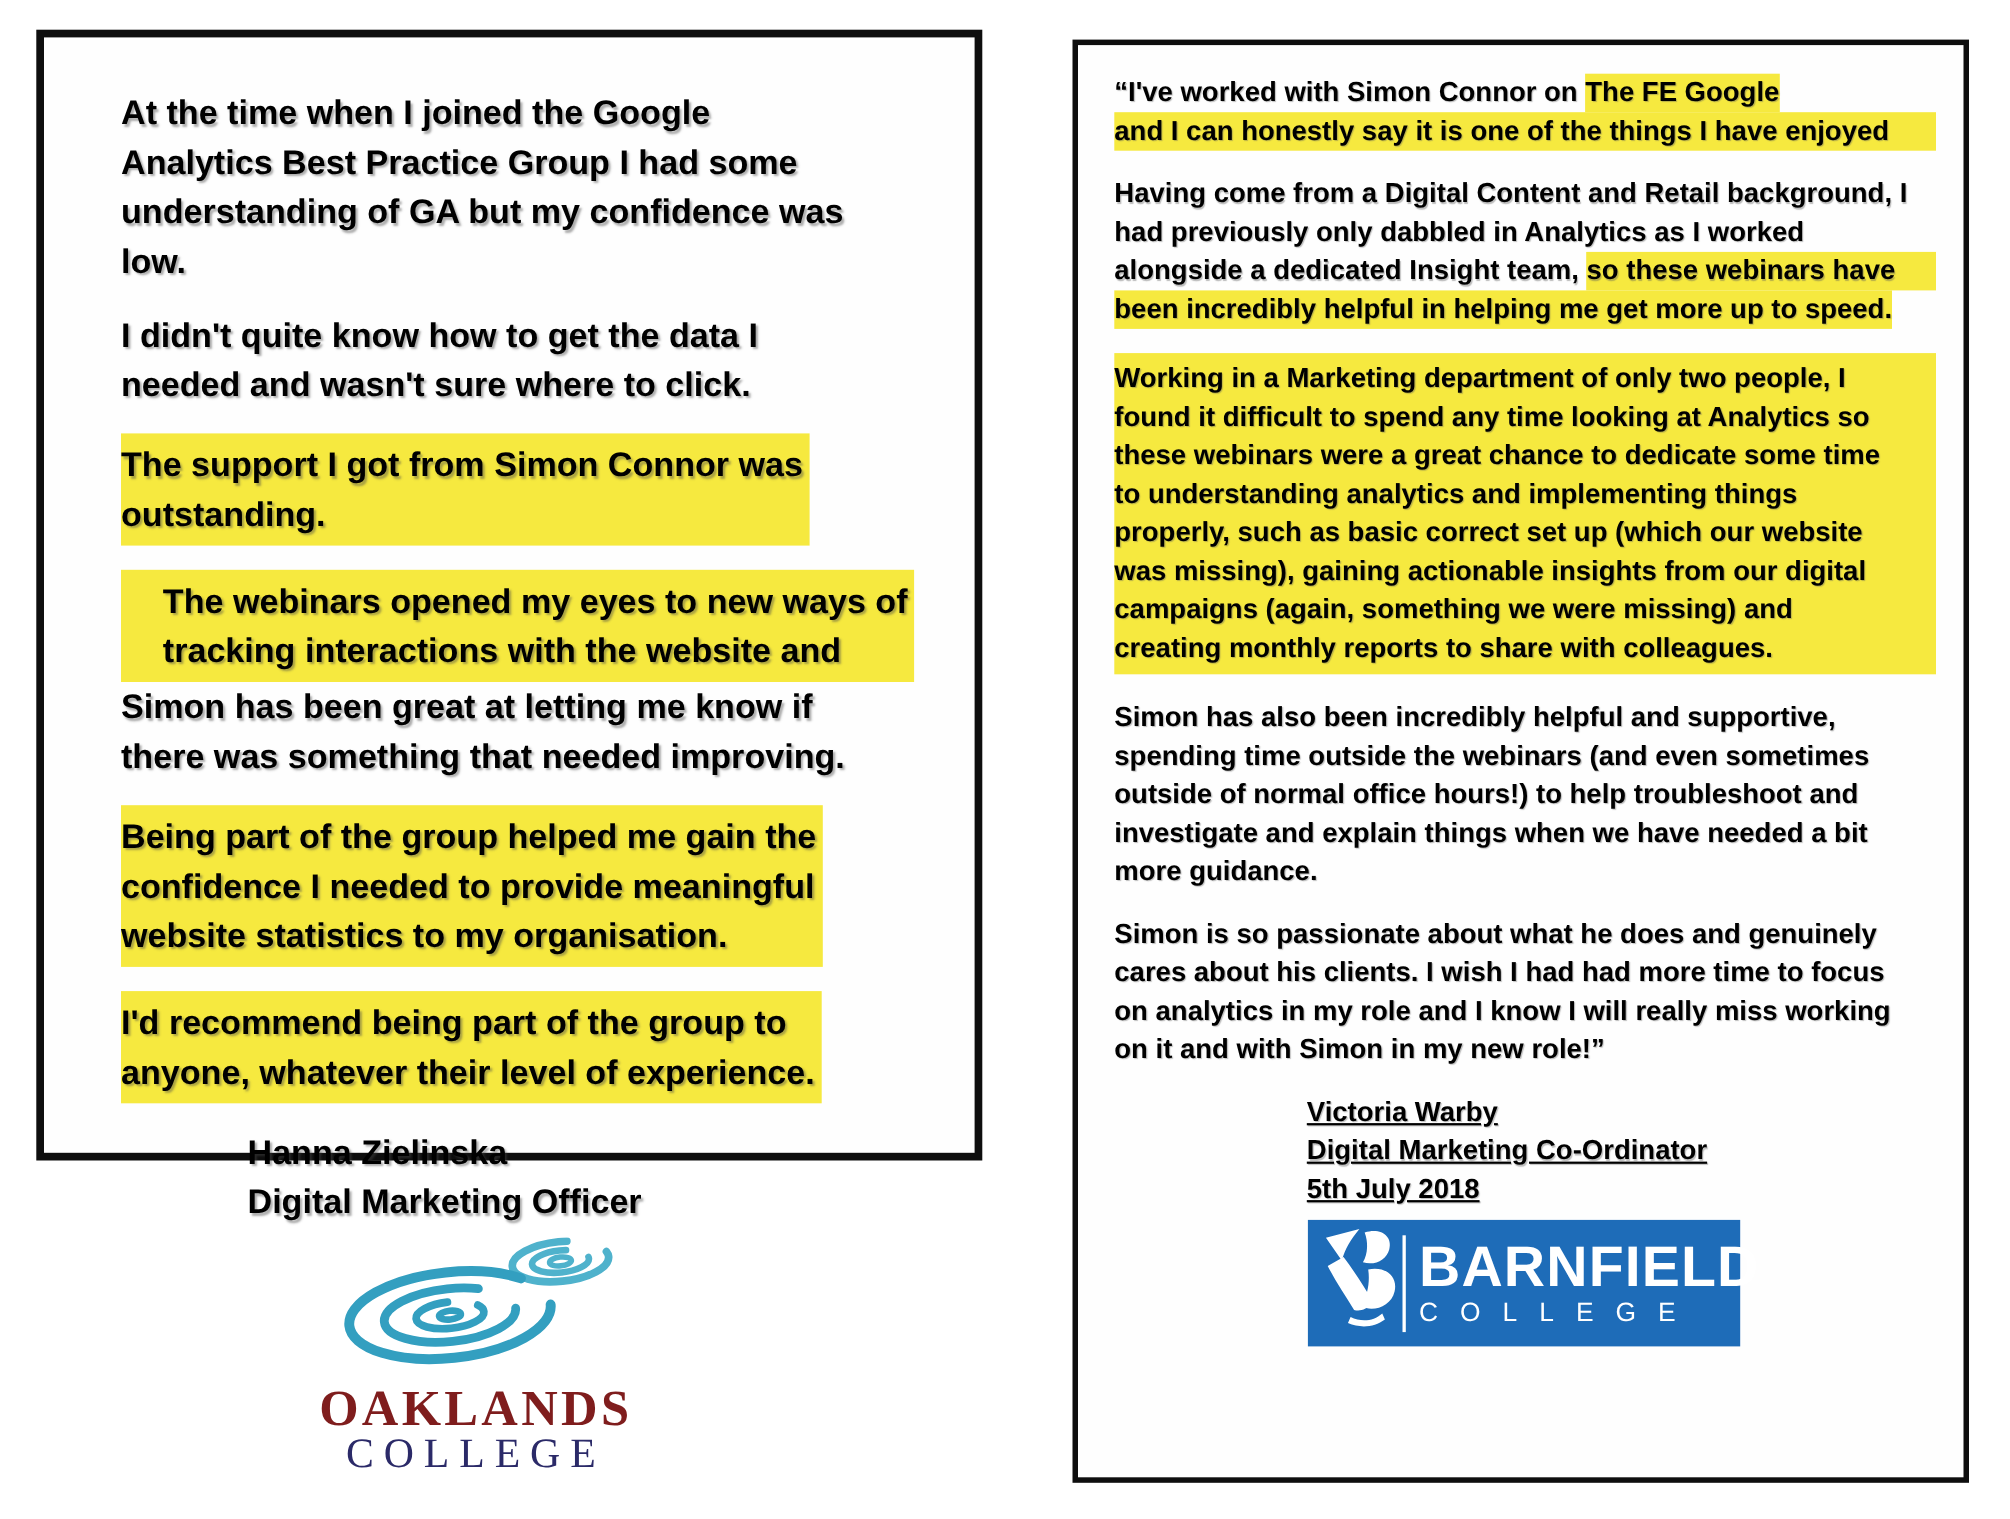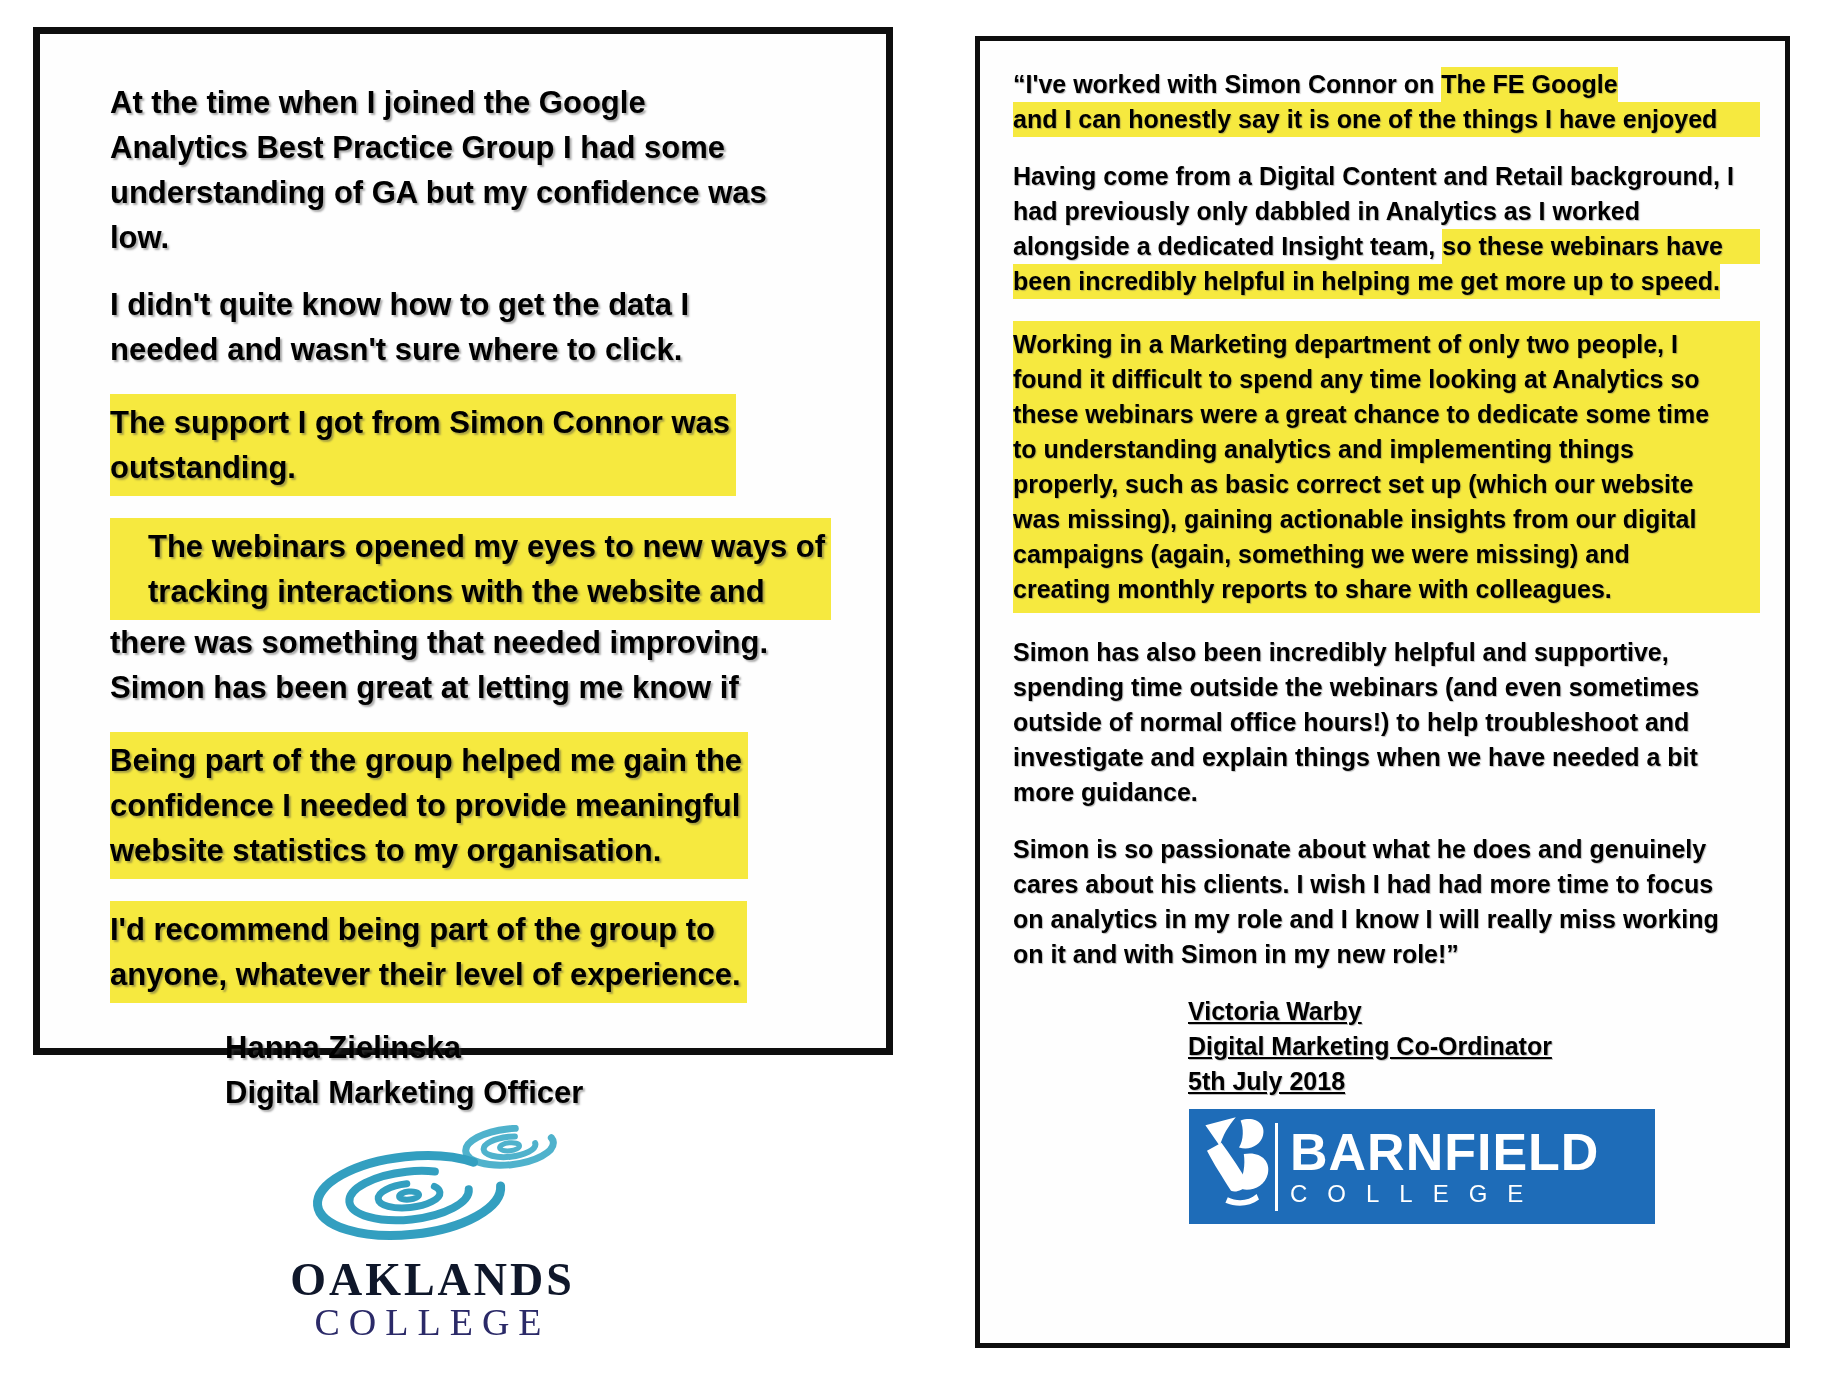--- a/index.html
+++ b/index.html
@@ -34,30 +34,30 @@
   .hlbox.full{min-width:100%;box-sizing:border-box;text-align:right;}
 
   .signature{margin-top:6px;}
   #left-panel .signature{margin-left:115px;line-height:45px;}
   #right-panel .signature{margin-left:175px;line-height:35px;text-decoration:underline;}
 
   
   .oak-logo{margin-top:10px;display:flex;flex-direction:column;align-items:center;width:645px;}
   .oak-name{
     font-family:"Liberation Serif",serif;font-weight:bold;font-size:46px;line-height:46px;
-    color:#0f172a;letter-spacing:3px;text-shadow:none;margin-top:2px;
+    color:#7f1d1d;letter-spacing:3px;text-shadow:none;margin-top:2px;
   }
   .oak-sub{
     font-family:"Liberation Serif",serif;font-weight:normal;font-size:38px;line-height:38px;
     color:#2b2a68;letter-spacing:9px;text-shadow:none;
   }
 
   
   .barnfield-logo{
-    margin:10px 0 0 176px;width:466px;height:115px;background:var(--bblue);
+    margin:10px 0 0 176px;width:393px;height:115px;background:var(--bblue);
     display:flex;align-items:center;padding:0 0 0 10px;box-sizing:border-box;
   }
   .b-sep{width:3px;height:88px;background:#fff;margin:0 12px 0 4px;flex:0 0 auto;}
   .b-textcol{display:flex;flex-direction:column;justify-content:center;}
   .b-name{color:#fff;font-weight:bold;font-size:52px;line-height:54px;letter-spacing:1px;text-shadow:none;}
   .b-sub{color:#fff;font-weight:normal;font-size:24px;line-height:28px;letter-spacing:20px;text-shadow:none;margin-top:1px;}
 </style>
 </head>
 <body style="--hl: #f6e93f; --bblue: #1e6cb8;">
 
@@ -76,22 +76,22 @@
         </div>
         <div class="para hlbox">
           <div class="line"><span class="seg">The support I got from Simon Connor was</span></div>
           <div class="line"><span class="seg">outstanding.</span></div>
         </div>
         <div class="para hlbox" style="margin-bottom: 0px; padding-left: 38px;">
           <div class="line"><span class="seg">The webinars opened my eyes to new ways of</span></div>
           <div class="line"><span class="seg">tracking interactions with the website and</span></div>
         </div>
         <div class="para">
+          <div class="line"><span class="seg">Simon has been great at letting me know if</span></div>
           <div class="line"><span class="seg">there was something that needed improving.</span></div>
-          <div class="line"><span class="seg">Simon has been great at letting me know if</span></div>
         </div>
         <div class="para hlbox">
           <div class="line"><span class="seg">Being part of the group helped me gain the</span></div>
           <div class="line"><span class="seg">confidence I needed to provide meaningful</span></div>
           <div class="line"><span class="seg">website statistics to my organisation.</span></div>
         </div>
         <div class="para hlbox">
           <div class="line"><span class="seg">I'd recommend being part of the group to</span></div>
           <div class="line"><span class="seg">anyone, whatever their level of experience.</span></div>
         </div>

